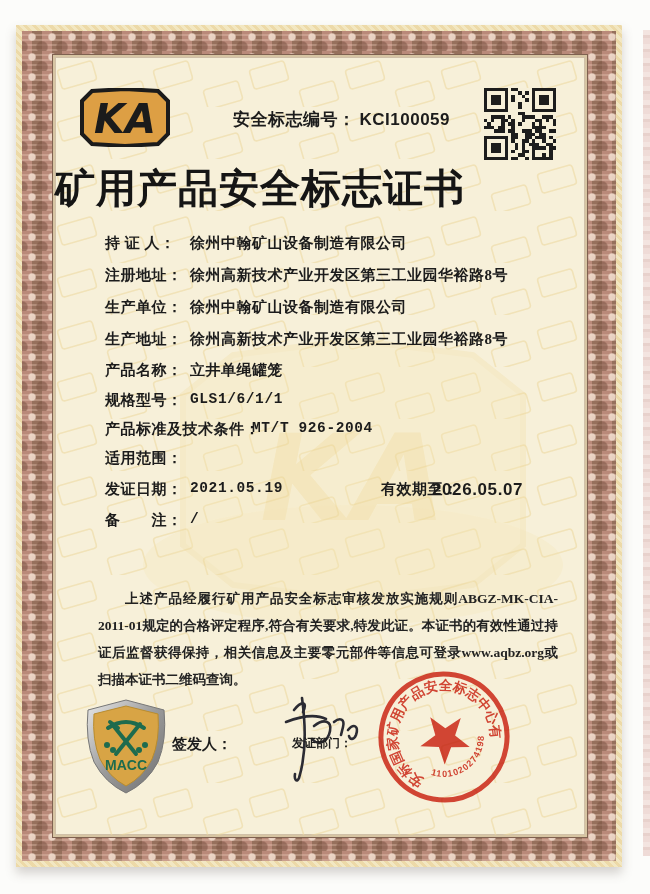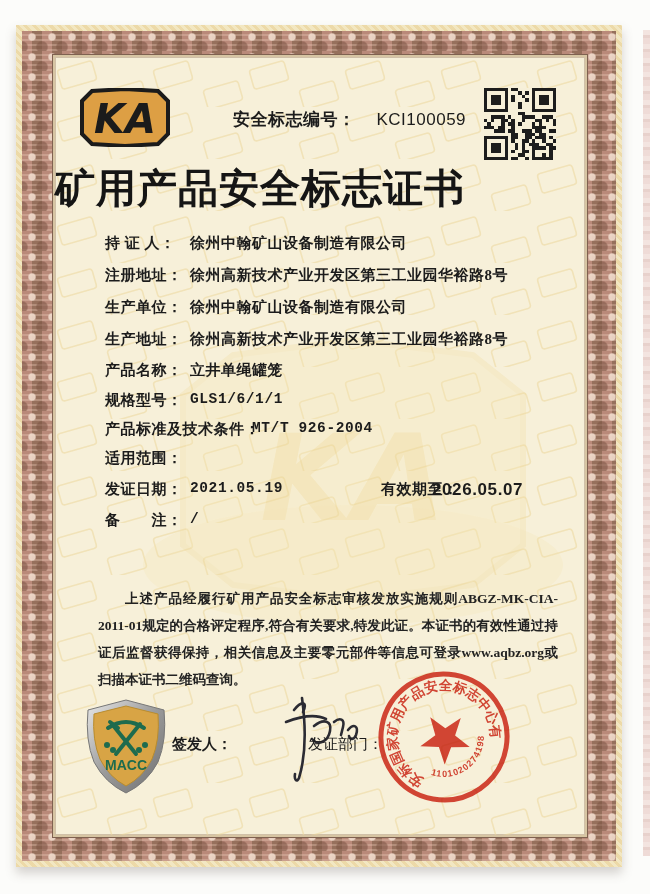--- a/index.html
+++ b/index.html
@@ -21,40 +21,40 @@
       background-size:20px 20px,20px 20px,20px 20px,auto,auto;}
   .inner-bg{position:absolute;left:52px;top:54px;width:534px;height:782px;
       background:#f7f0d9;border:1px solid #7f6150;
       box-shadow:inset 0 0 0 2px rgba(216,198,162,.85), inset 0 0 0 3px rgba(150,120,95,.4);}
   .wm-svg{position:absolute;left:53px;top:55px;width:532px;height:780px;pointer-events:none;}
   .edge-strip{position:absolute;right:0;top:30px;width:7px;height:826px;opacity:.45;
       background:repeating-linear-gradient(0deg,#dfb3ac 0 6px,#cf9d94 6px 9px,#e8c7c0 9px 14px);}
   
   .ka-badge{position:absolute;left:80px;top:88px;width:90px;height:59px;}
   .cert-no{position:absolute;left:233px;top:108px;font-size:17px;font-weight:bold;letter-spacing:.5px;}
-  .cert-no .num{font-family:"Liberation Sans","DejaVu Sans",sans-serif;font-weight:400;margin-left:21px;letter-spacing:.5px;}
+  .cert-no .num{font-family:"Liberation Sans","DejaVu Sans",sans-serif;font-weight:700;margin-left:4px;letter-spacing:.5px;}
   .qr{position:absolute;left:484px;top:88px;width:72px;height:72px;}
   .page-title{position:absolute;left:0;top:161px;width:520px;text-align:center;
       font-size:40px;font-weight:bold;letter-spacing:1px;color:#151515;}
   
   .row{position:absolute;left:12px;width:650px;height:22px;font-size:15px;}
   .flabel{position:absolute;left:93px;font-weight:bold;letter-spacing:.5px;white-space:pre;}
   .fvalue{position:absolute;left:178px;font-weight:600;letter-spacing:.5px;white-space:nowrap;}
   .fvalue.latin{font-family:Liberation Mono, monospace;font-weight:700;letter-spacing:.6px;font-size:14.5px;}
   .fvalue.std{left:240px;}
   .vlabel2{position:absolute;left:337px;font-weight:bold;letter-spacing:.5px;margin-left:32px;}
   .fvalue2{position:absolute;left:420px;font-family:"Liberation Sans","DejaVu Sans",sans-serif;font-weight:700;letter-spacing:.6px;font-size:17px;}
   
   .statement{position:absolute;left:98px;top:585px;width:460px;font-size:13.5px;line-height:27px;
       text-align:justify;text-indent:2em;font-weight:600;color:#222;}
   
   .macc{position:absolute;left:80px;top:698px;width:92px;height:98px;}
   .signer-label{position:absolute;left:172px;top:735px;font-size:15px;font-weight:bold;}
   .sig{position:absolute;left:272px;top:690px;width:100px;height:100px;}
-  .issuer-label{position:absolute;left:308px;top:735px;font-size:15px;font-weight:normal;}
+  .issuer-label{position:absolute;left:292px;top:735px;font-size:12px;font-weight:bold;}
   .stamp{position:absolute;left:372px;top:665px;width:144px;height:144px;mix-blend-mode:multiply;opacity:.92;}
 </style>
 </head>
 <body>
 
 <div class="page">
 
   <div class="cert-frame"></div>
   <div class="ornate"></div>
   <div class="inner-bg"></div>

